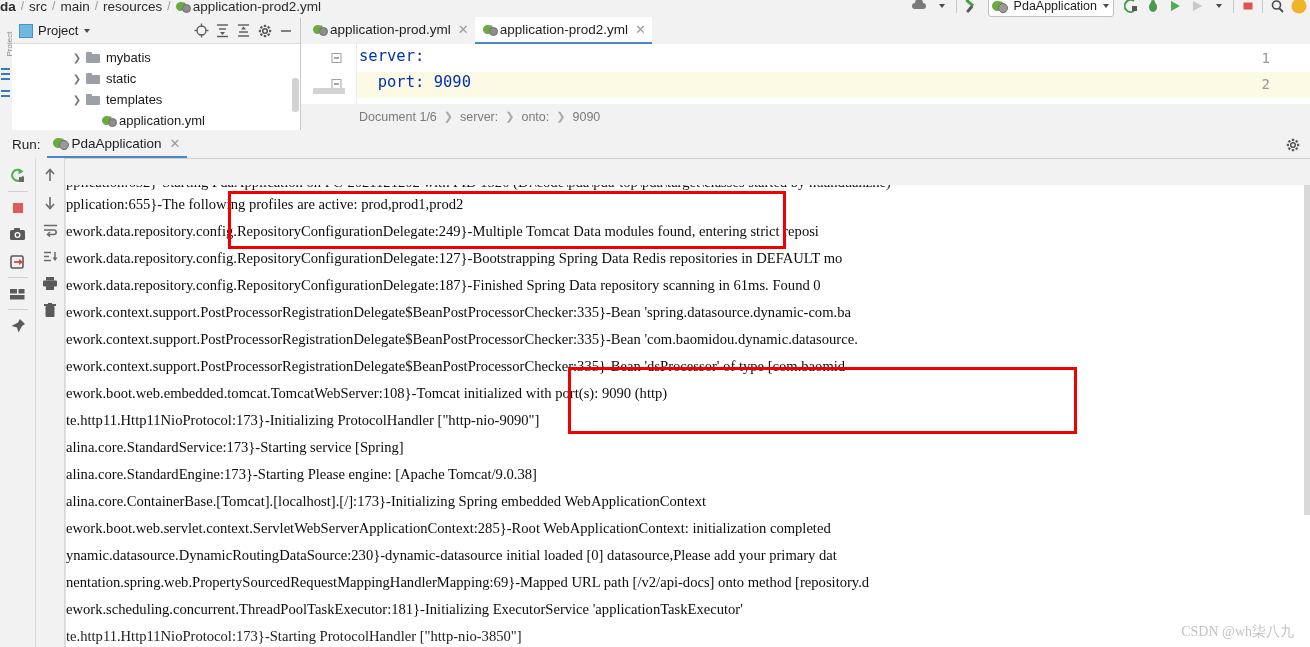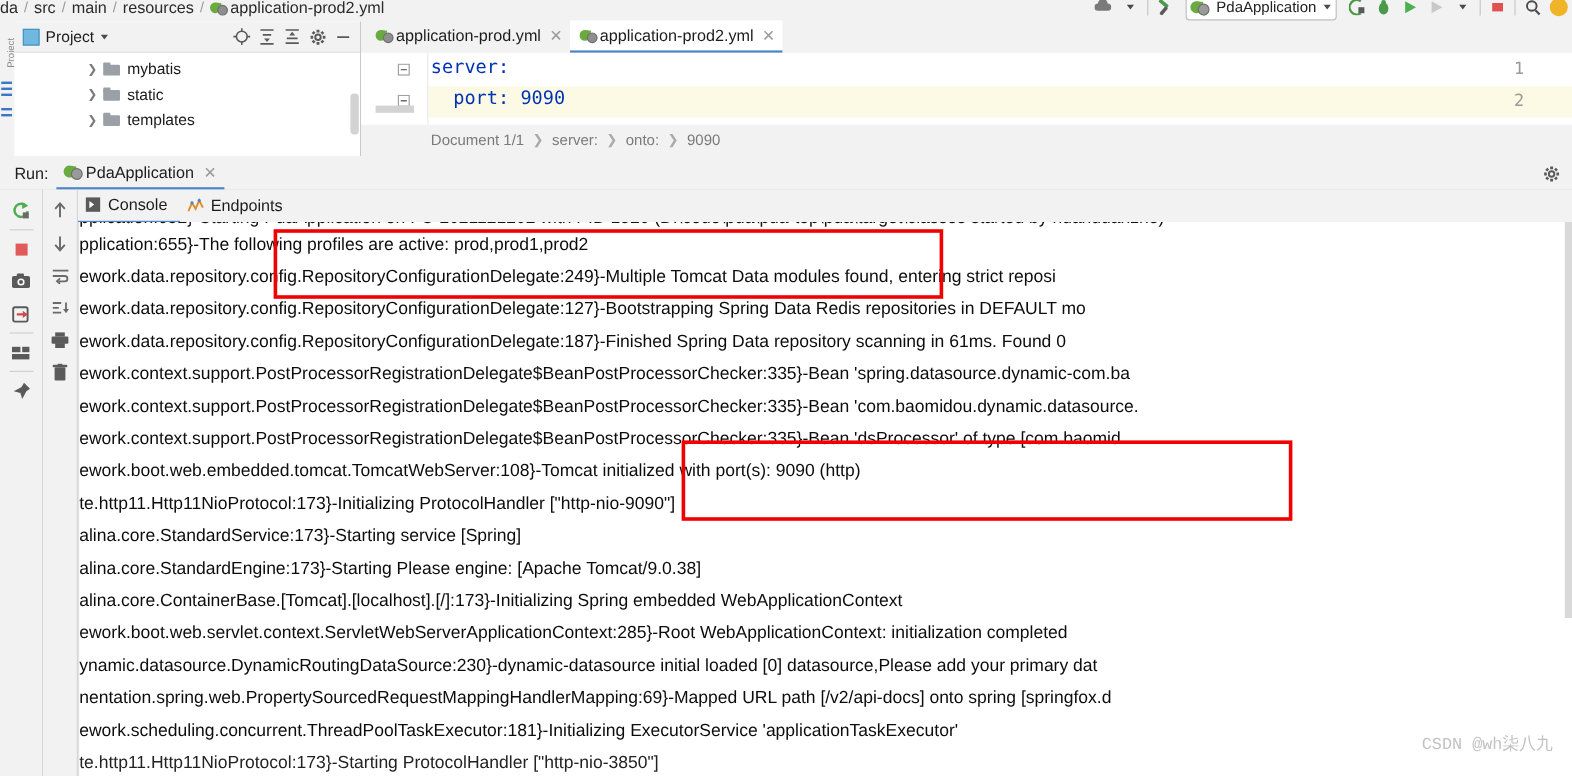--- a/index.html
+++ b/index.html
@@ -11,21 +11,21 @@
     -webkit-font-smoothing:antialiased;
   }
   .app{position:relative;width:1310px;height:647px;overflow:hidden;background:#f2f2f2;}
 
   
   .topstrip{position:absolute;left:0;top:0;width:1310px;height:18px;background:#f2f2f2;overflow:hidden;}
   .breadcrumb{position:absolute;left:0;top:-4px;height:20px;display:flex;align-items:center;
     font-size:13.5px;color:#2b2b2b;white-space:nowrap;}
   .bc-sep{color:#9a9a9a;margin:0 5px;font-size:12px;}
   .bc-item{color:#2b2b2b;}
-  .bc-bold{font-weight:normal;}
+  .bc-bold{font-weight:bold;}
   .yml-leaf{display:inline-block;width:13px;height:13px;position:relative;margin-right:4px;vertical-align:-2px;}
   .yml-leaf::before{content:"";position:absolute;left:0;top:2px;width:9px;height:9px;border-radius:50% 0 50% 50%;
     background:#6aab3f;transform:rotate(8deg);}
   .yml-leaf::after{content:"";position:absolute;left:6px;top:4px;width:7px;height:7px;border-radius:50%;
     background:#8e8e8e;border:1px solid #6f6f6f;}
 
   .toprighttools{position:absolute;right:0;top:-5px;height:22px;display:flex;align-items:center;gap:0px;}
   .tt{width:22px;height:20px;display:flex;align-items:center;justify-content:center;position:relative;}
   .runcfg{display:flex;align-items:center;height:19px;background:#fff;border:1px solid #c0c0c0;border-radius:3px;
     padding:0 4px 0 3px;margin:0 6px;white-space:nowrap;font-size:12.5px;overflow:hidden;}
@@ -99,29 +99,29 @@
   .sdiv{width:20px;height:1px;background:#d0d0d0;margin:2px 0;}
 
   
   .contabs{position:absolute;left:65px;top:158px;width:1245px;height:27px;background:#f2f2f2;display:flex;align-items:center;}
   .contab{display:flex;align-items:center;height:26px;padding:0 10px 0 6px;font-size:13.5px;color:#1d1d1d;}
   .contab.active{border-bottom:2px solid #4a86c8;}
 
   
   .console{position:absolute;left:65px;top:185px;width:1245px;height:462px;background:#ffffff;overflow:hidden;
     border-left:1px solid #e2e2e2;}
-  .logline{position:absolute;left:0;white-space:pre;font-family:Liberation Sans, sans-serif;font-size:14.6px;
+  .logline{position:absolute;left:0;white-space:pre;font-family:Liberation Serif, serif;font-size:14.6px;
     color:#0c0c0c;letter-spacing:0px;}
   .console-scrollv{position:absolute;right:0px;top:0px;width:7px;height:330px;background:#d9d9d9;}
 
   
   .redbox{position:absolute;border:3px solid #f10000;box-sizing:border-box;pointer-events:none;}
 
   
-  .watermark{position:absolute;right:16px;bottom:18px;font-size:14px;color:#c2c2c2;font-family:Liberation Mono, monospace;text-align:center;}
+  .watermark{position:absolute;right:16px;bottom:6px;font-size:14px;color:#c2c2c2;font-family:Liberation Serif, serif;text-align:center;}
 
   
   .markerstrip{position:absolute;left:0;top:50px;width:11px;height:80px;}
   .mk{position:absolute;left:1px;width:9px;height:2px;background:#3b78c4;}
 </style>
 </head>
 <body>
 
 <div class="app">
 
@@ -285,20 +285,24 @@
         <div class="trow">
           <span class="tarrow">❯</span>
           <span class="folder"></span>
           <span>static</span>
         </div>
         <div class="trow">
           <span class="tarrow">❯</span>
           <span class="folder"></span>
           <span>templates</span>
         </div>
+        <div class="trow" style="padding-left:90px">
+          <span class="yml-leaf"></span>
+          <span>application.yml</span>
+        </div>
         <div class="trow" style="padding-left:90px;opacity:.5">
 
           <span></span>
         </div>
         <div class="tree-scroll"></div>
       </div>
     </div>
 
     <div class="editorwin">
       <div class="tabstrip">
@@ -331,21 +335,21 @@
               <rect x="1" y="0.5" width="9" height="9" fill="none" stroke="#a0a0a0" stroke-width="1"></rect>
               <line x1="3" y1="5" x2="8" y2="5" stroke="#6a6a6a" stroke-width="1.2"></line>
             </svg>
         </div>
         <div class="codeline" style="top:3px">server:</div>
         <div class="codeline" style="top:29px">  port: 9090</div>
         <div class="codescroll"></div>
       </div>
 
       <div class="crumbbar">
-        <span>Document 1/1</span>
+        <span>Document 1/6</span>
         <span class="sep">❯</span>
         <span>server:</span>
         <span class="sep">❯</span>
         <span>onto:</span>
         <span class="sep">❯</span>
         <span>9090</span>
       </div>
     </div>
   </div>
 
@@ -460,59 +464,38 @@
     </div>
     <div class="sbtn">
       <svg width="14" height="15" viewBox="0 0 14 15">
           <rect x="2.5" y="3" width="9" height="11" rx="1" fill="#5a5a5a"></rect>
           <rect x="1" y="1" width="12" height="2" fill="#5a5a5a"></rect>
           <rect x="5" y="0" width="4" height="1.5" fill="#5a5a5a"></rect>
         </svg>
     </div>
   </div>
 
-  <div class="contabs">
-    <div class="contab active">
-      <span style="display:inline-flex;margin-right:6px">
-        <svg width="13" height="13" viewBox="0 0 13 13">
-            <rect x="0.5" y="0.5" width="12" height="12" fill="#5a5a5a"></rect>
-            <path d="M3.5 3.5 L7.5 6.5 L3.5 9.5z" fill="#ffffff"></path>
-          </svg>
-      </span>
-      <span>Console</span>
-    </div>
-    <div class="contab">
-      <span style="display:inline-flex;margin-right:6px">
-        <svg width="14" height="13" viewBox="0 0 14 13">
-            <path d="M1 11 L4 4 L7 9 L10 2 L13 8" stroke="#e08c28" stroke-width="1.6" fill="none"></path>
-            <circle cx="4" cy="4" r="1.3" fill="#4a86c8"></circle>
-            <circle cx="10" cy="2" r="1.3" fill="#4a86c8"></circle>
-          </svg>
-      </span>
-      <span>Endpoints</span>
-    </div>
-  </div>
 
   <div class="console">
     <div class="logline" style="top:-11px;color:#111">pplication:652}-Starting PdaApplication on FC-2021121202 with PID 1520 (D:\code\pda\pda-top\pda\target\classes started by nuanduanzhe)</div>
     <div class="logline" style="top:11px">pplication:655}-The following profiles are active: prod,prod1,prod2</div>
     <div class="logline" style="top:38px">ework.data.repository.config.RepositoryConfigurationDelegate:249}-Multiple Tomcat Data modules found, entering strict reposi</div>
     <div class="logline" style="top:65px">ework.data.repository.config.RepositoryConfigurationDelegate:127}-Bootstrapping Spring Data Redis repositories in DEFAULT mo</div>
     <div class="logline" style="top:92px">ework.data.repository.config.RepositoryConfigurationDelegate:187}-Finished Spring Data repository scanning in 61ms. Found 0 </div>
     <div class="logline" style="top:119px">ework.context.support.PostProcessorRegistrationDelegate$BeanPostProcessorChecker:335}-Bean 'spring.datasource.dynamic-com.ba</div>
     <div class="logline" style="top:146px">ework.context.support.PostProcessorRegistrationDelegate$BeanPostProcessorChecker:335}-Bean 'com.baomidou.dynamic.datasource.</div>
     <div class="logline" style="top:173px">ework.context.support.PostProcessorRegistrationDelegate$BeanPostProcessorChecker:335}-Bean 'dsProcessor' of type [com.baomid</div>
     <div class="logline" style="top:200px">ework.boot.web.embedded.tomcat.TomcatWebServer:108}-Tomcat initialized with port(s): 9090 (http)</div>
     <div class="logline" style="top:227px">te.http11.Http11NioProtocol:173}-Initializing ProtocolHandler ["http-nio-9090"]</div>
     <div class="logline" style="top:254px">alina.core.StandardService:173}-Starting service [Spring]</div>
     <div class="logline" style="top:281px">alina.core.StandardEngine:173}-Starting Please engine: [Apache Tomcat/9.0.38]</div>
     <div class="logline" style="top:308px">alina.core.ContainerBase.[Tomcat].[localhost].[/]:173}-Initializing Spring embedded WebApplicationContext</div>
     <div class="logline" style="top:335px">ework.boot.web.servlet.context.ServletWebServerApplicationContext:285}-Root WebApplicationContext: initialization completed</div>
     <div class="logline" style="top:362px">ynamic.datasource.DynamicRoutingDataSource:230}-dynamic-datasource initial loaded [0] datasource,Please add your primary dat</div>
-    <div class="logline" style="top:389px">nentation.spring.web.PropertySourcedRequestMappingHandlerMapping:69}-Mapped URL path [/v2/api-docs] onto spring [springfox.d</div>
+    <div class="logline" style="top:389px">nentation.spring.web.PropertySourcedRequestMappingHandlerMapping:69}-Mapped URL path [/v2/api-docs] onto method [repository.d</div>
     <div class="logline" style="top:416px">ework.scheduling.concurrent.ThreadPoolTaskExecutor:181}-Initializing ExecutorService 'applicationTaskExecutor'</div>
     <div class="logline" style="top:443px;color:#222">te.http11.Http11NioProtocol:173}-Starting ProtocolHandler ["http-nio-3850"]</div>
     <div class="console-scrollv"></div>
   </div>
 
   <div class="redbox" style="left:228px;top:191px;width:558px;height:58px;"></div>
   <div class="redbox" style="left:568px;top:367px;width:509px;height:67px;"></div>
 
   <div class="watermark">CSDN @wh柒八九</div>
 </div>

